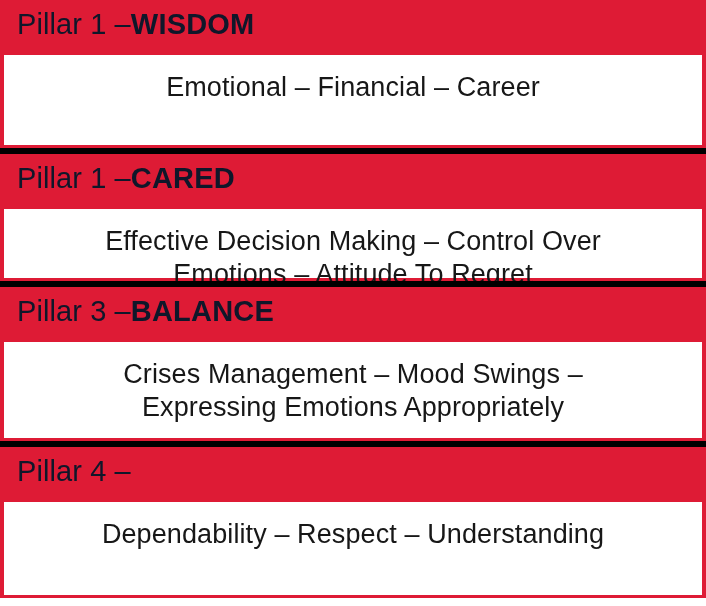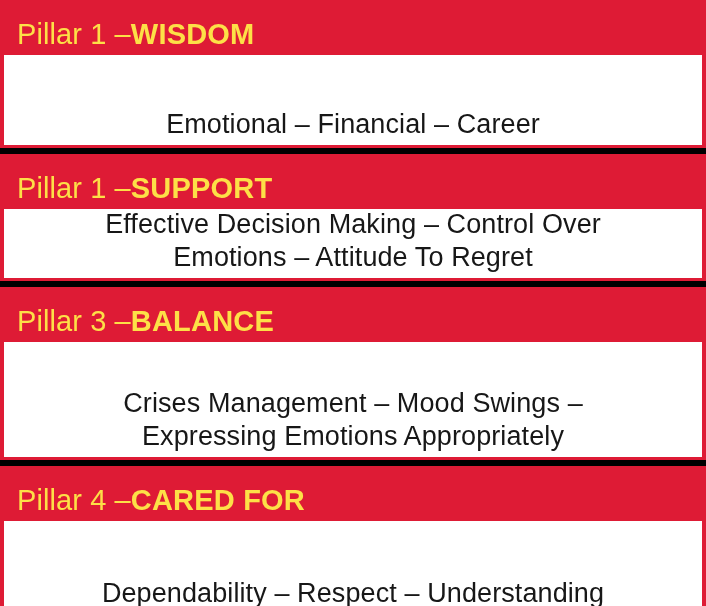--- a/index.html
+++ b/index.html
@@ -26,24 +26,24 @@
   
   .pillar {
     display: flex;
     flex-direction: column;
     flex: 0 0 auto;
   }
 
   
   .pillar-header {
     background: #de1b35;
-    color: #fde047;
+    color: #0f172a;
     height: 55px;
     display: flex;
-    align-items: flex-end;
+    align-items: center;
     padding: 0 0 6px 17px;
     box-sizing: border-box;
     white-space: nowrap;
     overflow: hidden;
   }
   .pillar-header .prefix {
     font-size: 29px;
     font-weight: 400;
     letter-spacing: 0.1px;
     line-height: 1;
@@ -56,37 +56,37 @@
   }
 
   
   .pillar-body {
     background: #ffffff;
     border-left: 4px solid #de1b35;
     border-right: 4px solid #de1b35;
     border-bottom: 3px solid #de1b35;
     box-sizing: border-box;
     display: flex;
-    align-items: flex-end;
+    align-items: flex-start;
     justify-content: center;
     text-align: center;
-    padding: 4px 20px;
+    padding: 16px 20px;
   }
   .pillar-body .body-text {
     color: #171717;
     font-size: 27px;
     font-weight: 400;
     line-height: 1.22;
     letter-spacing: 0.1px;
   }
 
   
   .pillar-1 .pillar-body { height: 93px; }
   .pillar-2 .pillar-body { height: 72px; }
-  .pillar-3 .pillar-body { height: 118px; }
+  .pillar-3 .pillar-body { height: 99px; }
   .pillar-4 .pillar-body { height: 96px; }
 
   
   .separator {
     background: #000000;
     height: 6px;
     width: 100%;
     flex: 0 0 auto;
   }
 </style>
@@ -105,21 +105,21 @@
         <span>Emotional – Financial – Career</span>
       </div>
     </div>
   </section>
 
   <div class="separator"></div>
 
   <section class="pillar pillar-2">
     <div class="pillar-header">
       <span class="prefix">Pillar 1 – </span>
-        <span class="title">SUPPORT</span>
+        <span class="title">CARED</span>
     </div>
     <div class="pillar-body">
       <div class="body-text">
         <span>Effective Decision Making – Control Over</span><br>
         <span>Emotions – Attitude To Regret</span>
       </div>
     </div>
   </section>
 
   <div class="separator"></div>
@@ -135,21 +135,20 @@
         <span>Expressing Emotions Appropriately</span>
       </div>
     </div>
   </section>
 
   <div class="separator"></div>
 
   <section class="pillar pillar-4">
     <div class="pillar-header">
       <span class="prefix">Pillar 4 – </span>
-        <span class="title">CARED FOR</span>
     </div>
     <div class="pillar-body">
       <div class="body-text">
         <span>Dependability – Respect – Understanding</span>
       </div>
     </div>
   </section>
 
 </div>
 

